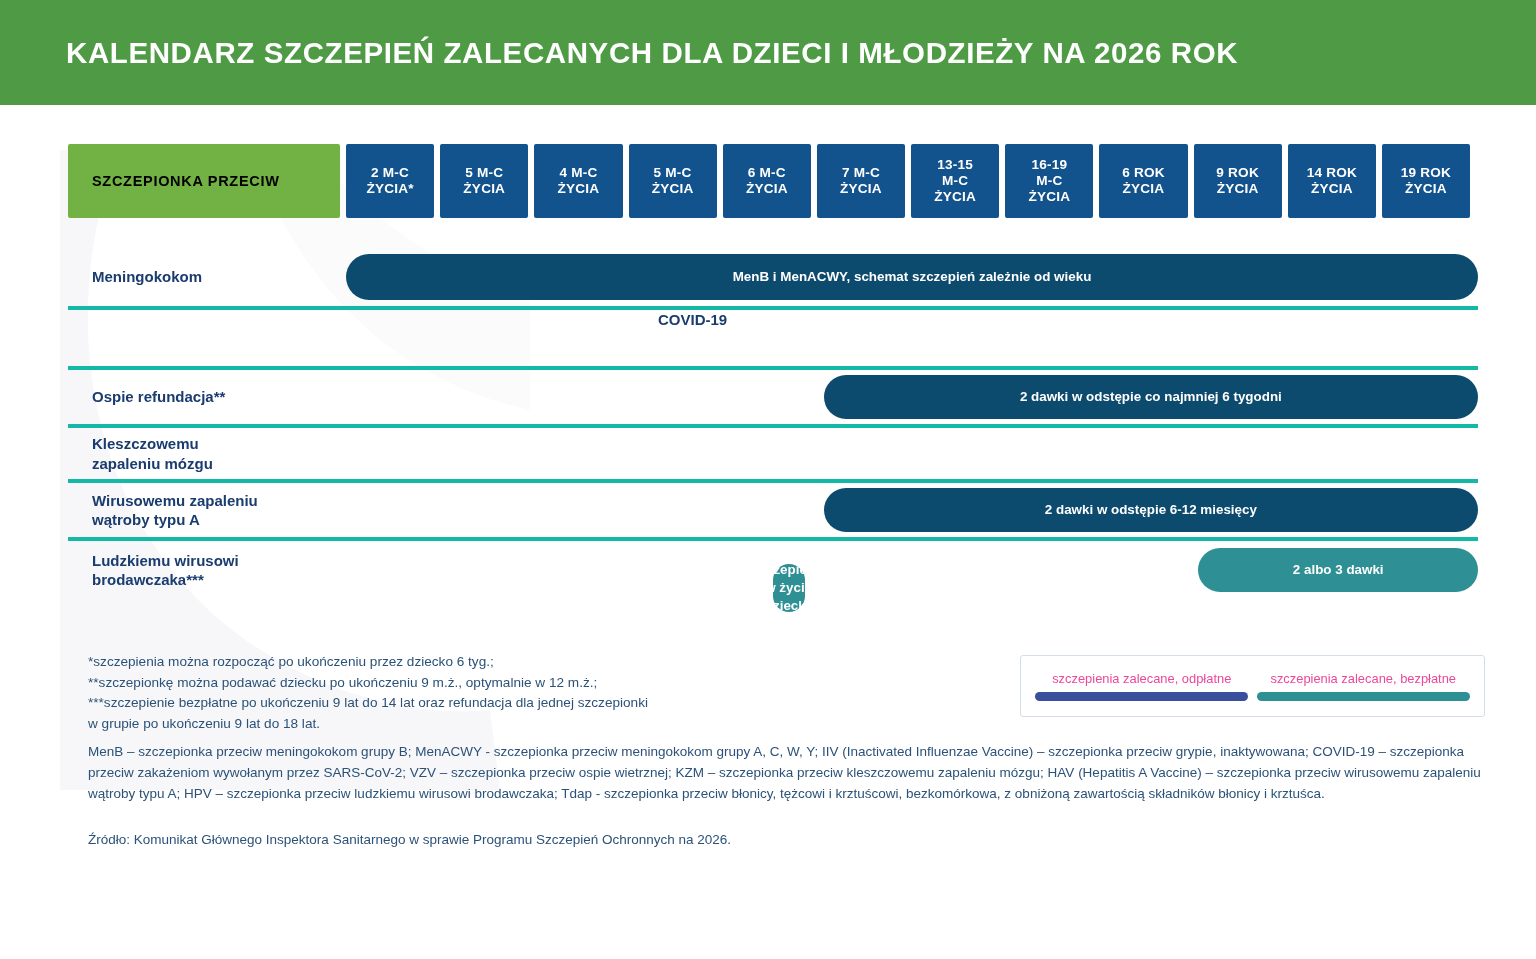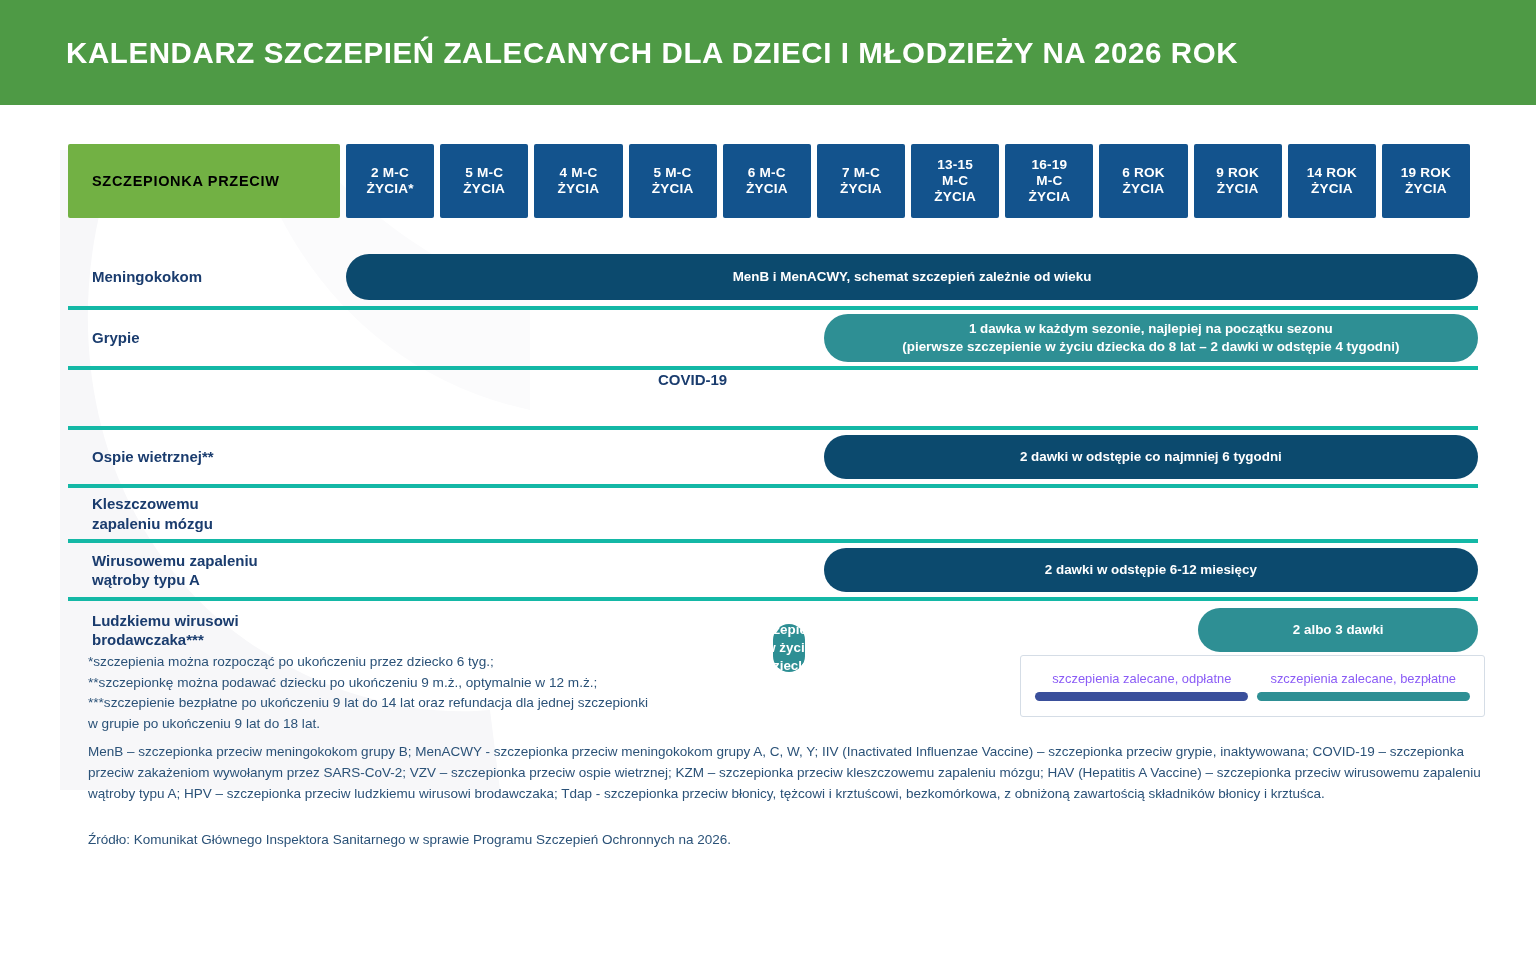--- a/index.html
+++ b/index.html
@@ -101,21 +101,21 @@
   }
 
   
   .legend {
     position: absolute; left: 1020px; top: 655px; width: 465px; height: 62px;
     border: 1px solid #d5dde6; border-radius: 3px; background: #fff;
     display: flex; align-items: center; justify-content: space-around;
     padding: 0 10px;
   }
   .legend-item { display: flex; flex-direction: column; align-items: center; width: 48%; }
-  .legend-text { color: #8b5cf6; font-size: 12.9px; font-weight: 400; margin-bottom: 6px; white-space: nowrap;}
+  .legend-text { color: #ec4899; font-size: 12.9px; font-weight: 400; margin-bottom: 6px; white-space: nowrap;}
   .legend-swatch { width: 100%; height: 9px; border-radius: 5px; }
   .sw-paid { background: #3a4f9b; }
   .sw-free { background: #2e8f94; }
 
   
   .abbrev {
     position: absolute; left: 88px; top: 742px; width: 1400px;
     color: #2b5278; font-size: 13.5px; line-height: 1.55;
   }
   .source {
@@ -172,38 +172,31 @@
 
   <div class="table-body">
 
     <div class="row r-men">
       <div class="row-label">Meningokokom</div>
       <div class="bar-area">
         <div class="bar paid" style="left:0%; right:0%; height:46px;">MenB i MenACWY, schemat szczepień zależnie od wieku</div>
       </div>
     </div>
 
-    <div class="row r-gry">
-      <div class="row-label">Grypie</div>
-      <div class="bar-area">
-        <div class="bar free" style="left:42.2%; right:0%; height:48px;">1 dawka w każdym sezonie, najlepiej na początku sezonu
-(pierwsze szczepienie w życiu dziecka do 8 lat – 2 dawki w odstępie 4 tygodni)</div>
-      </div>
-    </div>
 
     <div class="row r-cov">
       <div class="row-label">COVID-19</div>
       <div class="bar-area">
         <div class="bar free" style="left:42.2%; right:0%; height:48px;">1 dawka w sezonie (pierwsze szczepienie w życiu dziecka
 – 2 dawki w odstępie 4 tygodni)</div>
       </div>
     </div>
 
     <div class="row r-osp">
-      <div class="row-label">Ospie wietrznej**</div>
+      <div class="row-label">Ospie refundacja**</div>
       <div class="bar-area">
         <div class="bar paid" style="left:42.2%; right:0%; height:44px;">2 dawki w odstępie co najmniej 6 tygodni</div>
       </div>
     </div>
 
     <div class="row r-kzm">
       <div class="row-label">Kleszczowemu
 zapaleniu mózgu</div>
     </div>
 

